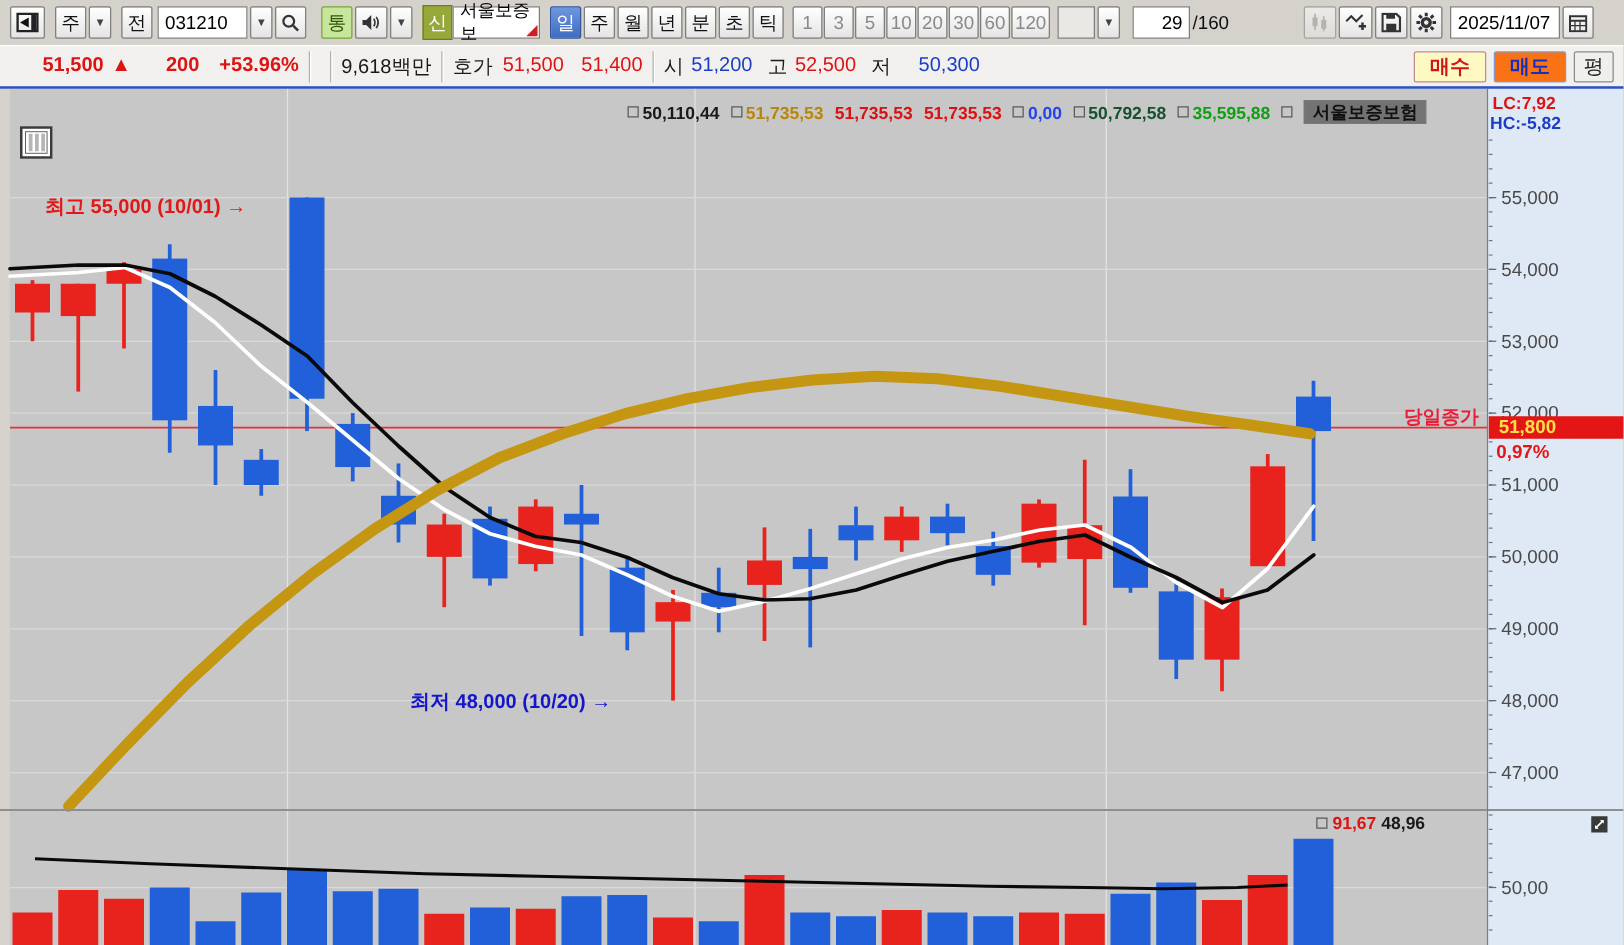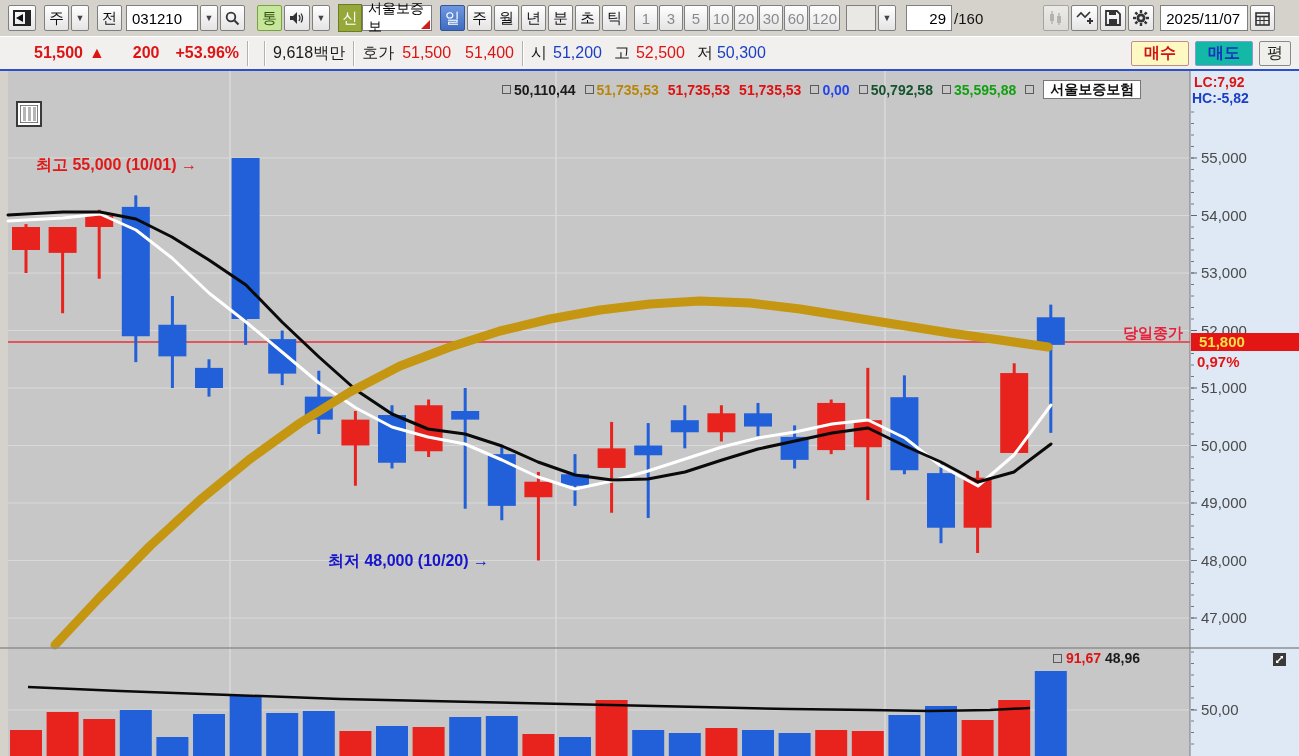--- a/index.html
+++ b/index.html
@@ -28,30 +28,30 @@
   
   #infobar{position:absolute;left:0;top:36px;width:1299px;height:33px;background:#f1f0ee;
     display:flex;align-items:center;font-size:16px;border-top:1px solid #fff;box-sizing:border-box;}
   .seg{display:flex;align-items:center;height:25px;}
   .vsep{width:1px;height:25px;background:#b4b2ae;margin:0 8px;box-shadow:1px 0 0 #ffffff;}
   .red{color:#dd1414;} .blue{color:#1b3fc4;} .blk{color:#1a1a1a;}
   .b{font-weight:bold;}
   .actbtn{height:25px;padding:0 12px;border-radius:2px;font-size:16px;font-weight:bold;
     display:flex;align-items:center;margin-left:6px;}
   #buyBtn{background:#fef9c3;border:1px solid #c08c8c;color:#d01515;}
-  #sellBtn{background:#14b8a6;border:1px solid #8898c8;color:#1430c0;}
+  #sellBtn{background:#f97316;border:1px solid #8898c8;color:#1430c0;}
   #avgBtn{background:#efefec;border:1px solid #8a8a8a;color:#222;font-weight:normal;padding:0 7px;}
   #blueline{position:absolute;left:0;top:69px;width:1299px;height:2px;background:#2b50c8;}
   
   #chartsvg{position:absolute;left:0;top:71px;}
   .ov{position:absolute;white-space:nowrap;}
   #legend1{left:502px;top:80px;display:flex;align-items:center;gap:9px;font-size:14px;font-weight:bold;}
   .lgi{display:flex;align-items:center;gap:3px;}
   .sq{width:7px;height:7px;border:1px solid #5a5a5a;display:inline-block;background:transparent;}
-  .chip{background:#ffffff;border:1px solid #777;color:#111;padding:0 6px;height:17px;
+  .chip{background:#737373;border:1px solid #777;color:#111;padding:0 6px;height:17px;
     line-height:17px;font-weight:bold;}
   #lcLabel{left:1194px;top:74px;font-size:14px;font-weight:bold;color:#dd1414;}
   #hcLabel{left:1192px;top:90px;font-size:14px;font-weight:bold;color:#1b3fc4;}
   #annHigh{left:36px;top:155px;font-size:16px;font-weight:bold;color:#e01818;}
   #annLow{left:328px;top:551px;font-size:16px;font-weight:bold;color:#1515cc;}
   #dangil{right:116px;top:324px;font-size:15px;font-weight:bold;color:#e8203a;}
   #closeBadge{left:1191px;top:333px;width:108px;height:18px;background:#e31515;color:#fde047;
     font-size:15px;font-weight:bold;line-height:18px;padding-left:8px;box-sizing:border-box;}
   #closePct{left:1197px;top:353px;font-size:15px;font-weight:bold;color:#e31515;}
   #legend2{left:1053px;top:650px;display:flex;align-items:center;gap:4px;font-size:14px;font-weight:bold;}
@@ -196,21 +196,21 @@
       <span class="red" style="margin-left:8px;">51,500</span>
       <span class="red" style="margin-left:14px;">51,400</span>
     </div>
     <div class="vsep"></div>
     <div class="seg">
       <span class="blk">시</span>
       <span class="blue" style="margin-left:6px;">51,200</span>
       <span class="blk" style="margin-left:12px;">고</span>
       <span class="red" style="margin-left:6px;">52,500</span>
       <span class="blk" style="margin-left:12px;">저</span>
-      <span class="blue" style="margin-left:4px;">50,300</span>
+      <span class="blue" style="margin-left:22px;">50,300</span>
     </div>
     <div style="flex:1;"></div>
     <button class="actbtn" id="buyBtn">매수</button>
     <button class="actbtn" id="sellBtn">매도</button>
     <button class="actbtn" id="avgBtn">평</button>
     <div style="width:8px;"></div>
   </div>
   <div id="blueline"></div>
 
   <svg id="chartsvg" width="1299" height="685" viewBox="0 71 1299 685">

